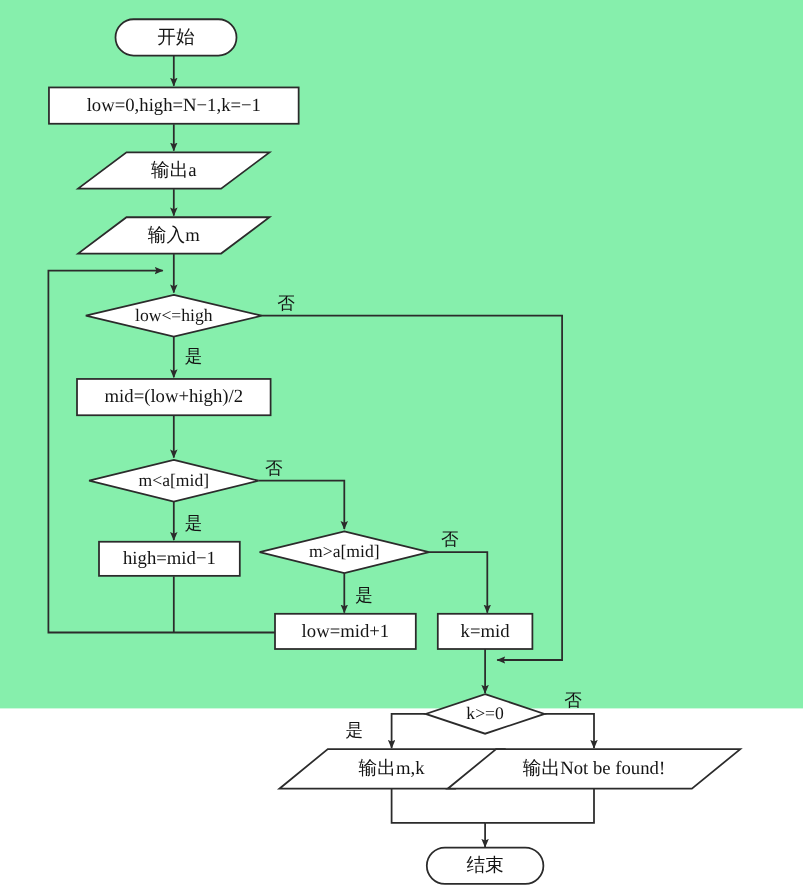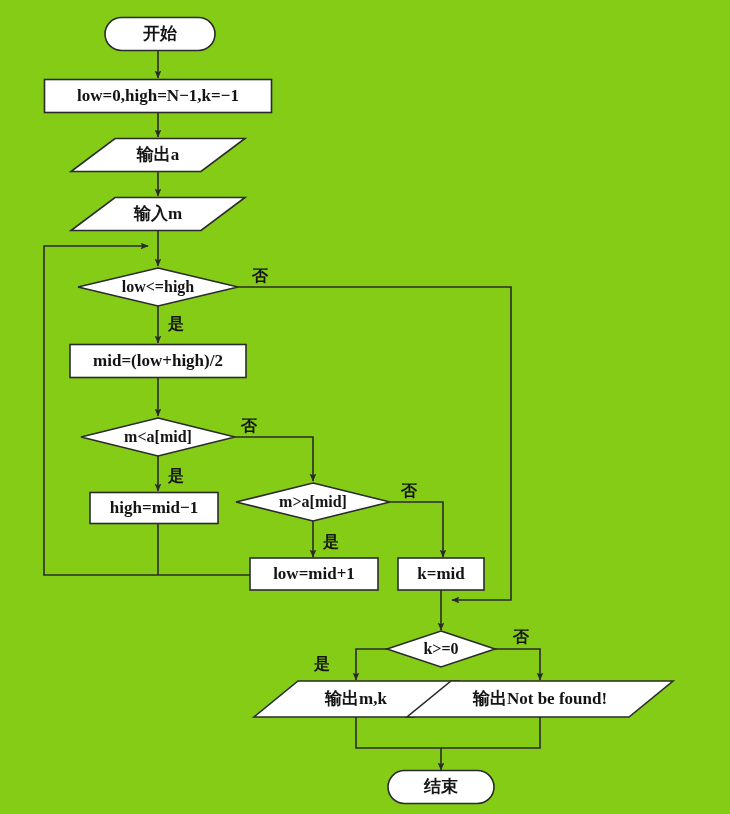--- a/index.html
+++ b/index.html
@@ -1,18 +1,18 @@
 <!DOCTYPE html>
 <html><head>
 <meta charset="utf-8">
 <style>
   html,body{margin:0;padding:0;background:#ffffff;}
   body{width:730px;height:814px;overflow:hidden;
        font-family:"Liberation Serif","DejaVu Serif",serif;}
-  #flowchart-root{position:relative;width:730px;height:814px;background:#84cc16;font-weight:bold;}
+  #flowchart-root{position:relative;width:730px;height:644px;background:#86efac;}
   svg{display:block;}
   .shape{fill:#ffffff;stroke:#2b2b2b;stroke-width:1.6;}
   .conn{fill:none;stroke:#2b2b2b;stroke-width:1.6;}
   .lbl{font-family:"Liberation Serif","DejaVu Serif",serif;font-size:17px;fill:#141414;
        text-anchor:middle;dominant-baseline:middle;}
   .lbl-small{font-family:"Liberation Serif","DejaVu Serif",serif;font-size:16px;fill:#141414;
        text-anchor:middle;dominant-baseline:middle;}
   .branch{font-family:"Liberation Serif","DejaVu Serif",serif;font-size:16px;fill:#141414;
        text-anchor:middle;dominant-baseline:middle;}
 </style>

